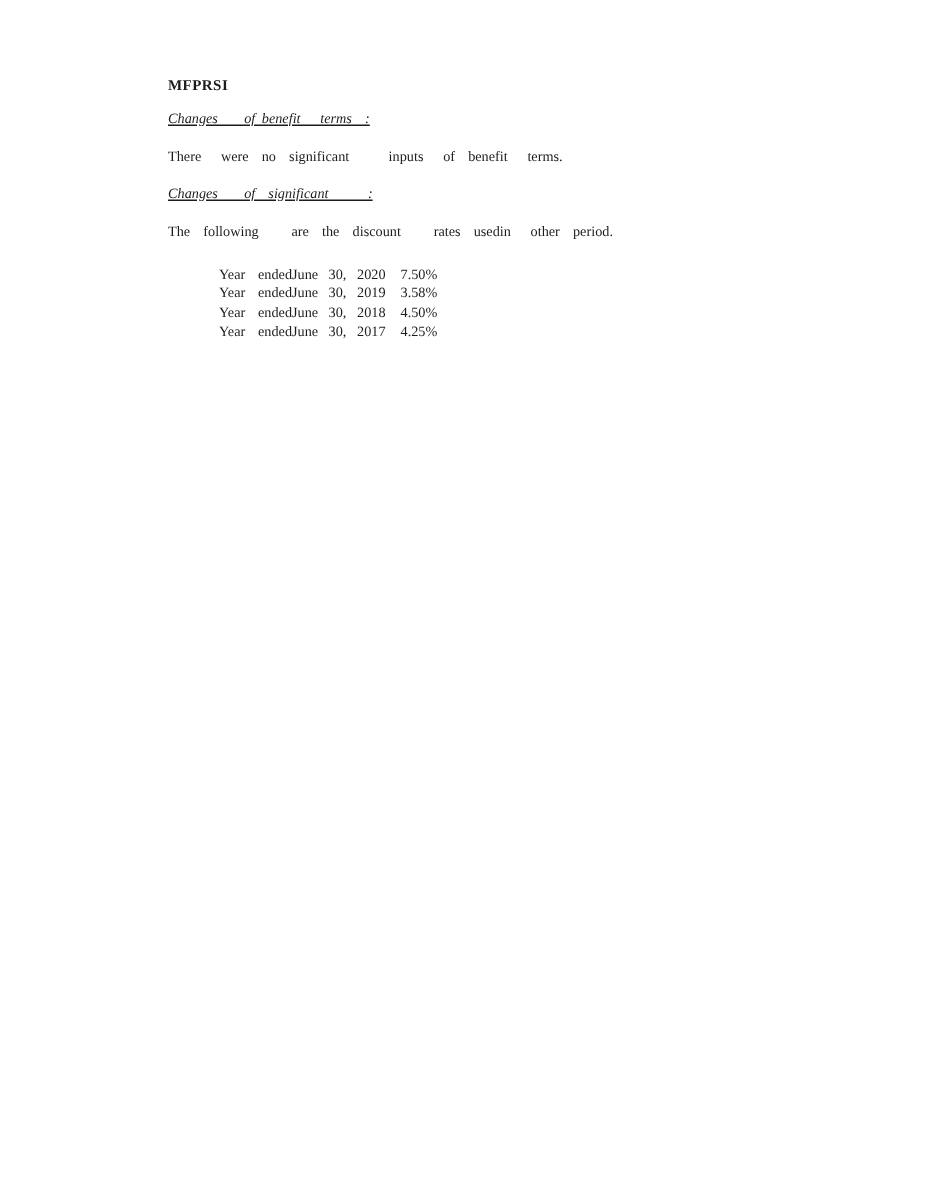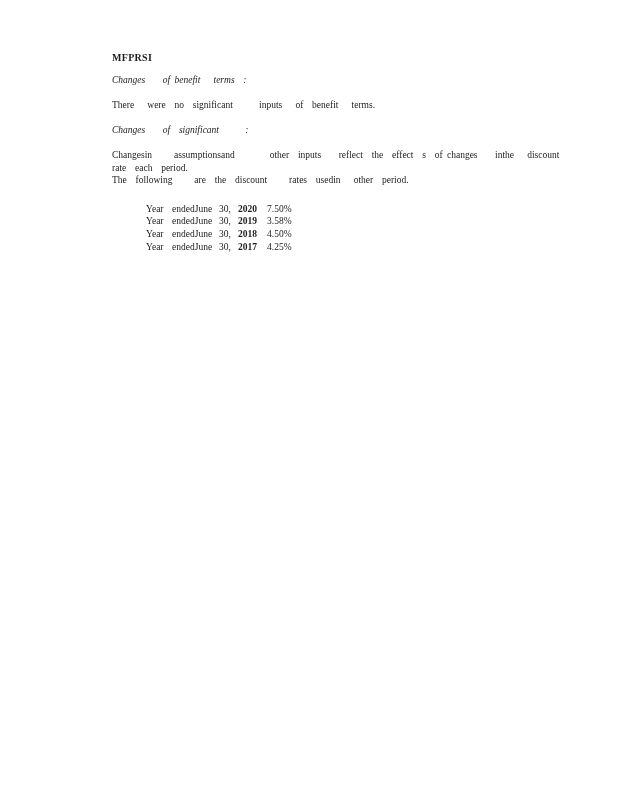--- a/index.html
+++ b/index.html
@@ -28,20 +28,21 @@
     font-weight: bold;
     font-size: 10px;
     letter-spacing: 0.3px;
     margin: 0 0 9px 0;
   }
   .italic-heading {
     font-style: italic;
     margin: 0 0 13px 0;
     white-space: pre-wrap;
     word-spacing: 2px;
+    text-decoration: underline;
   }
   .para {
     margin: 0 0 12px 0;
     white-space: pre-wrap;
     word-spacing: 2px;
   }
   .para-tight {
     margin: 0;
     white-space: pre-wrap;
     word-spacing: 2px;
@@ -54,39 +55,38 @@
   }
   .rate-row {
     display: flex;
     line-height: 12.7px;
     margin-left: 31px;
   }
   .cell { display: inline-block; white-space: pre; }
   .cell-word1 { width: 26px; }
   .cell-word2 { width: 47px; }
   .cell-day   { width: 19px; }
-  .cell-year  { width: 29px; font-weight: bold; }
+  .cell-year  { width: 29px; }
   .cell-rate  { width: 34px; }
 </style>
 </head>
 <body>
 
 <div class="page">
   <div class="content">
 
     <div class="doc-title">MFPRSI</div>
 
     <div class="italic-heading">Changes    of benefit   terms  :</div>
 
     <div class="para">There   were  no  significant      inputs   of  benefit   terms.</div>
 
     <div class="italic-heading">Changes    of  significant      :</div>
 
     <div class="para-block">
-      <div class="para-tight">Changesin     assumptionsand        other  inputs    reflect  the  effect  s  of changes    inthe   discount    rate  each  period.</div>
       <div class="para-tight">The  following     are  the  discount     rates  usedin   other  period.</div>
     </div>
 
     <div class="rates-table">
 
       <div class="rate-row">
         <span class="cell cell-word1">Year</span>
         <span class="cell cell-word2">endedJune</span>
         <span class="cell cell-day">30,</span>
         <span class="cell cell-year">2020</span>

